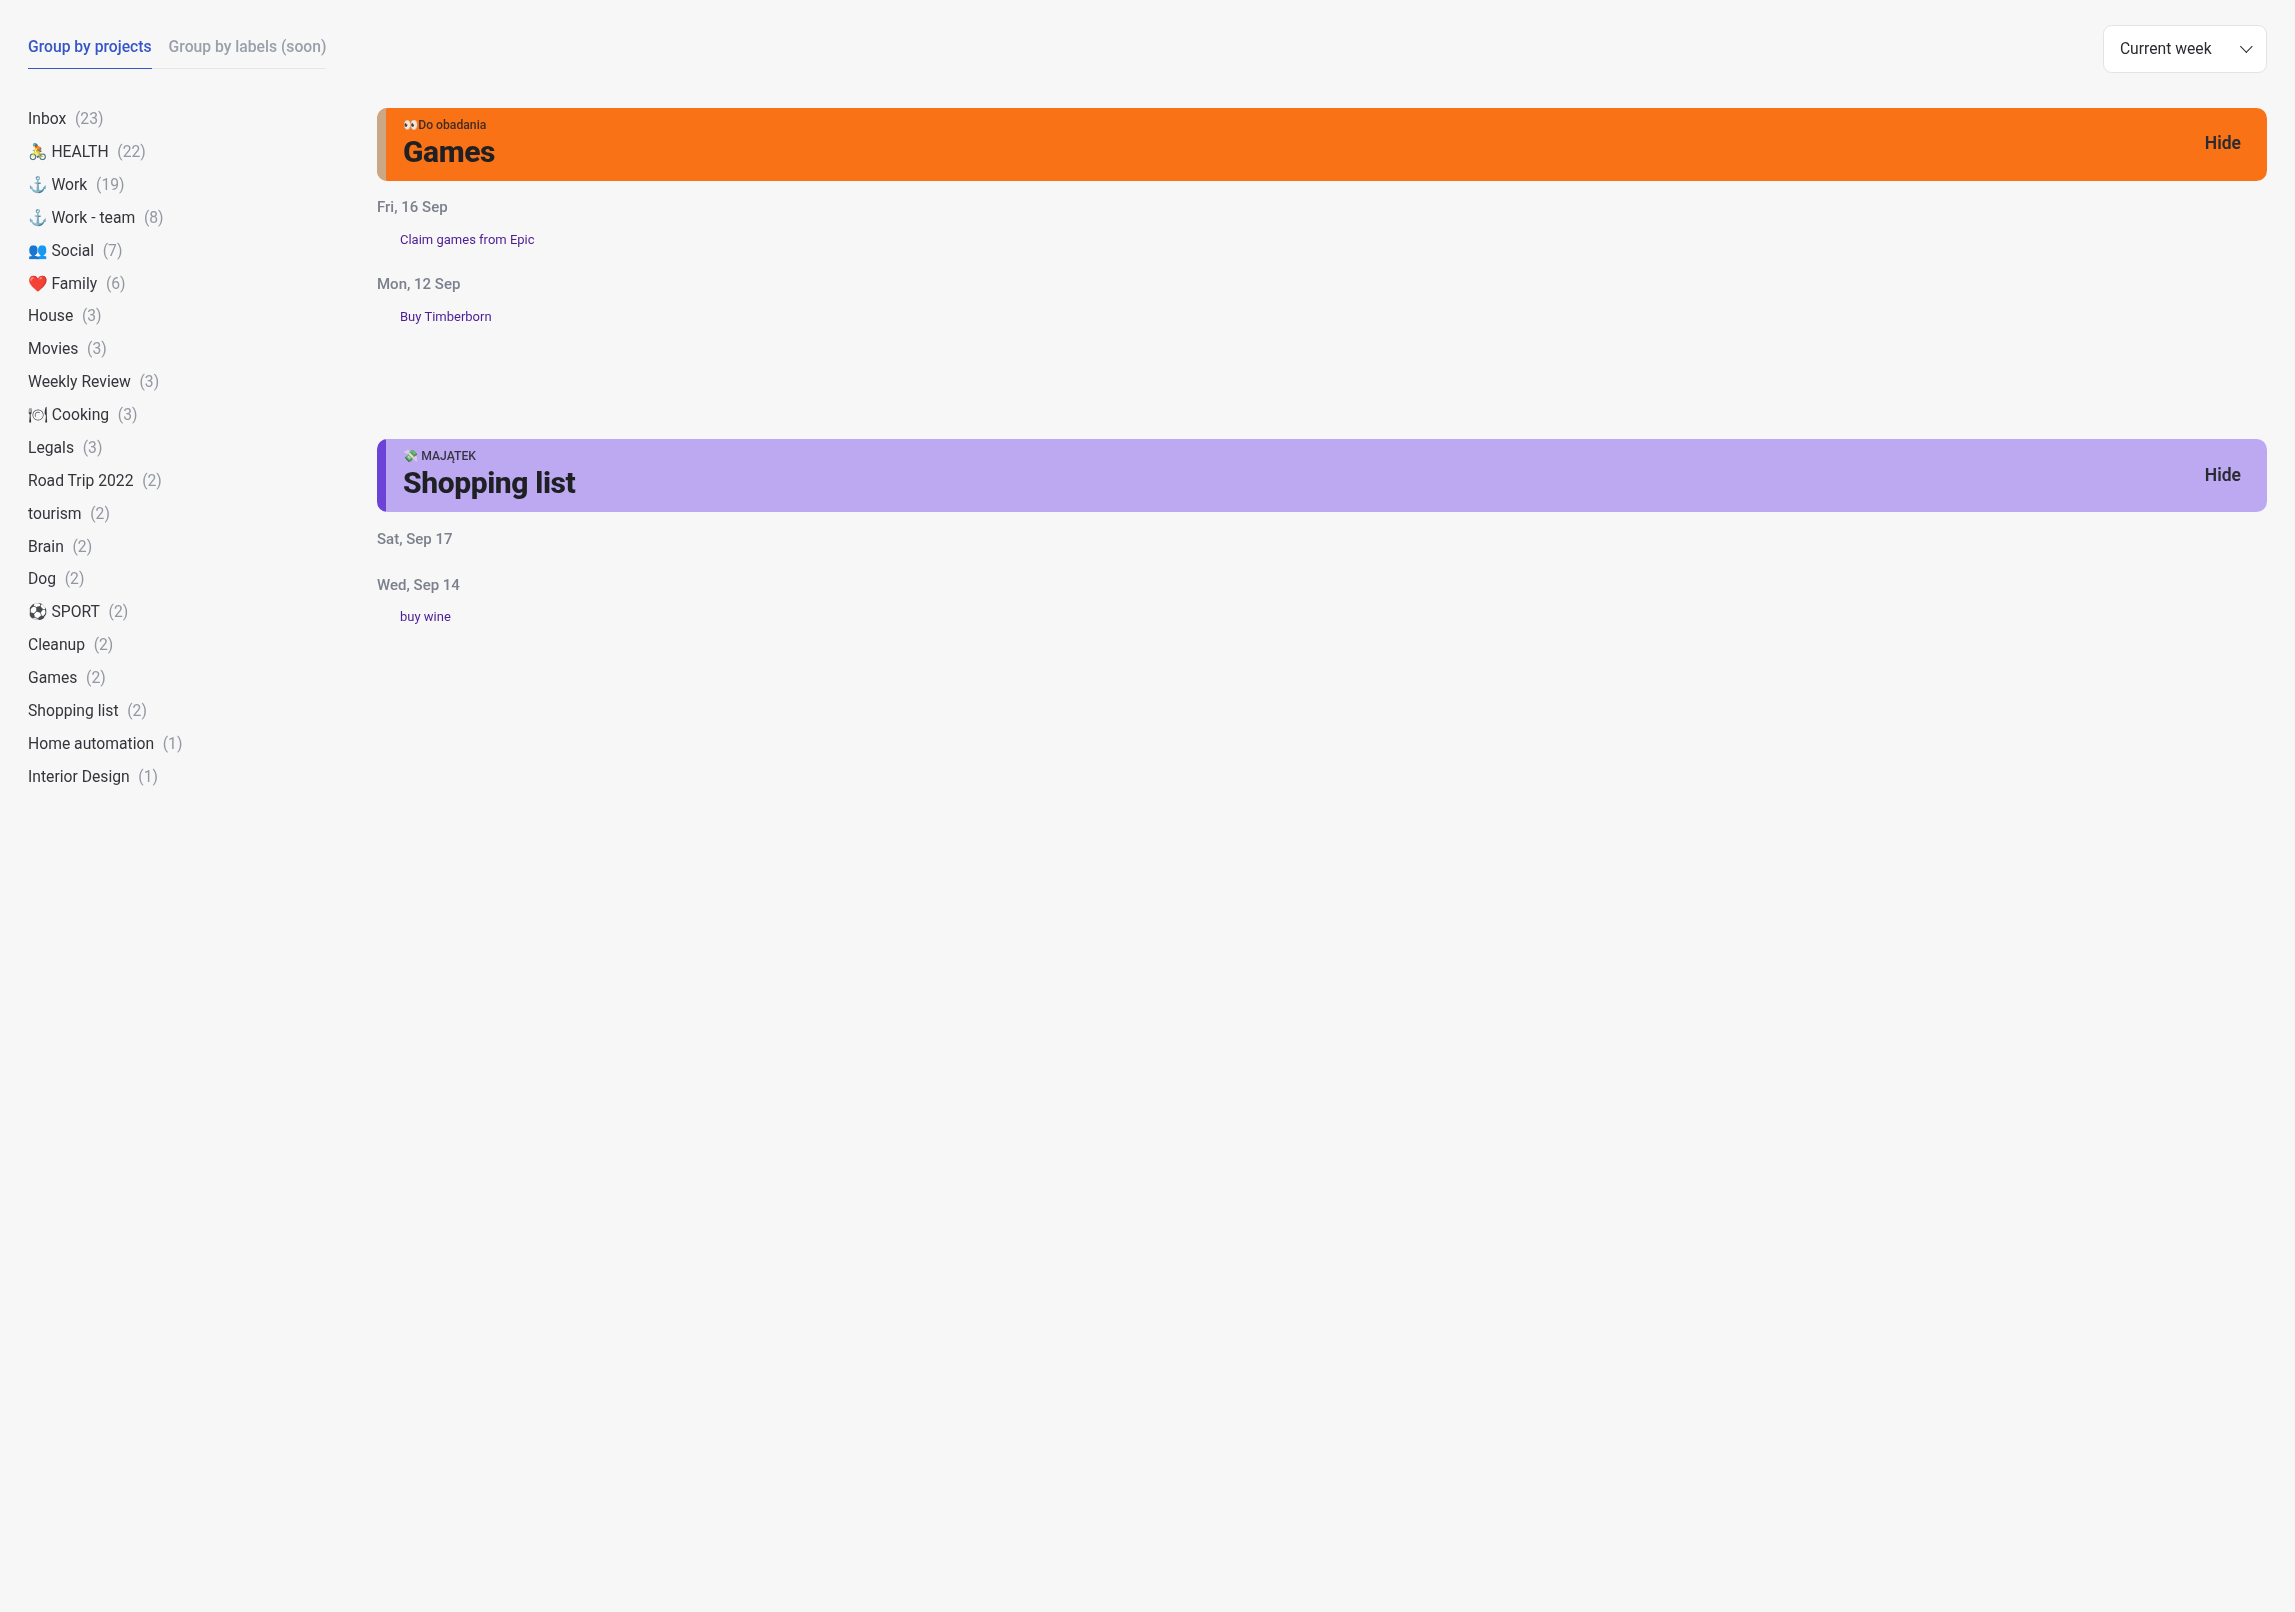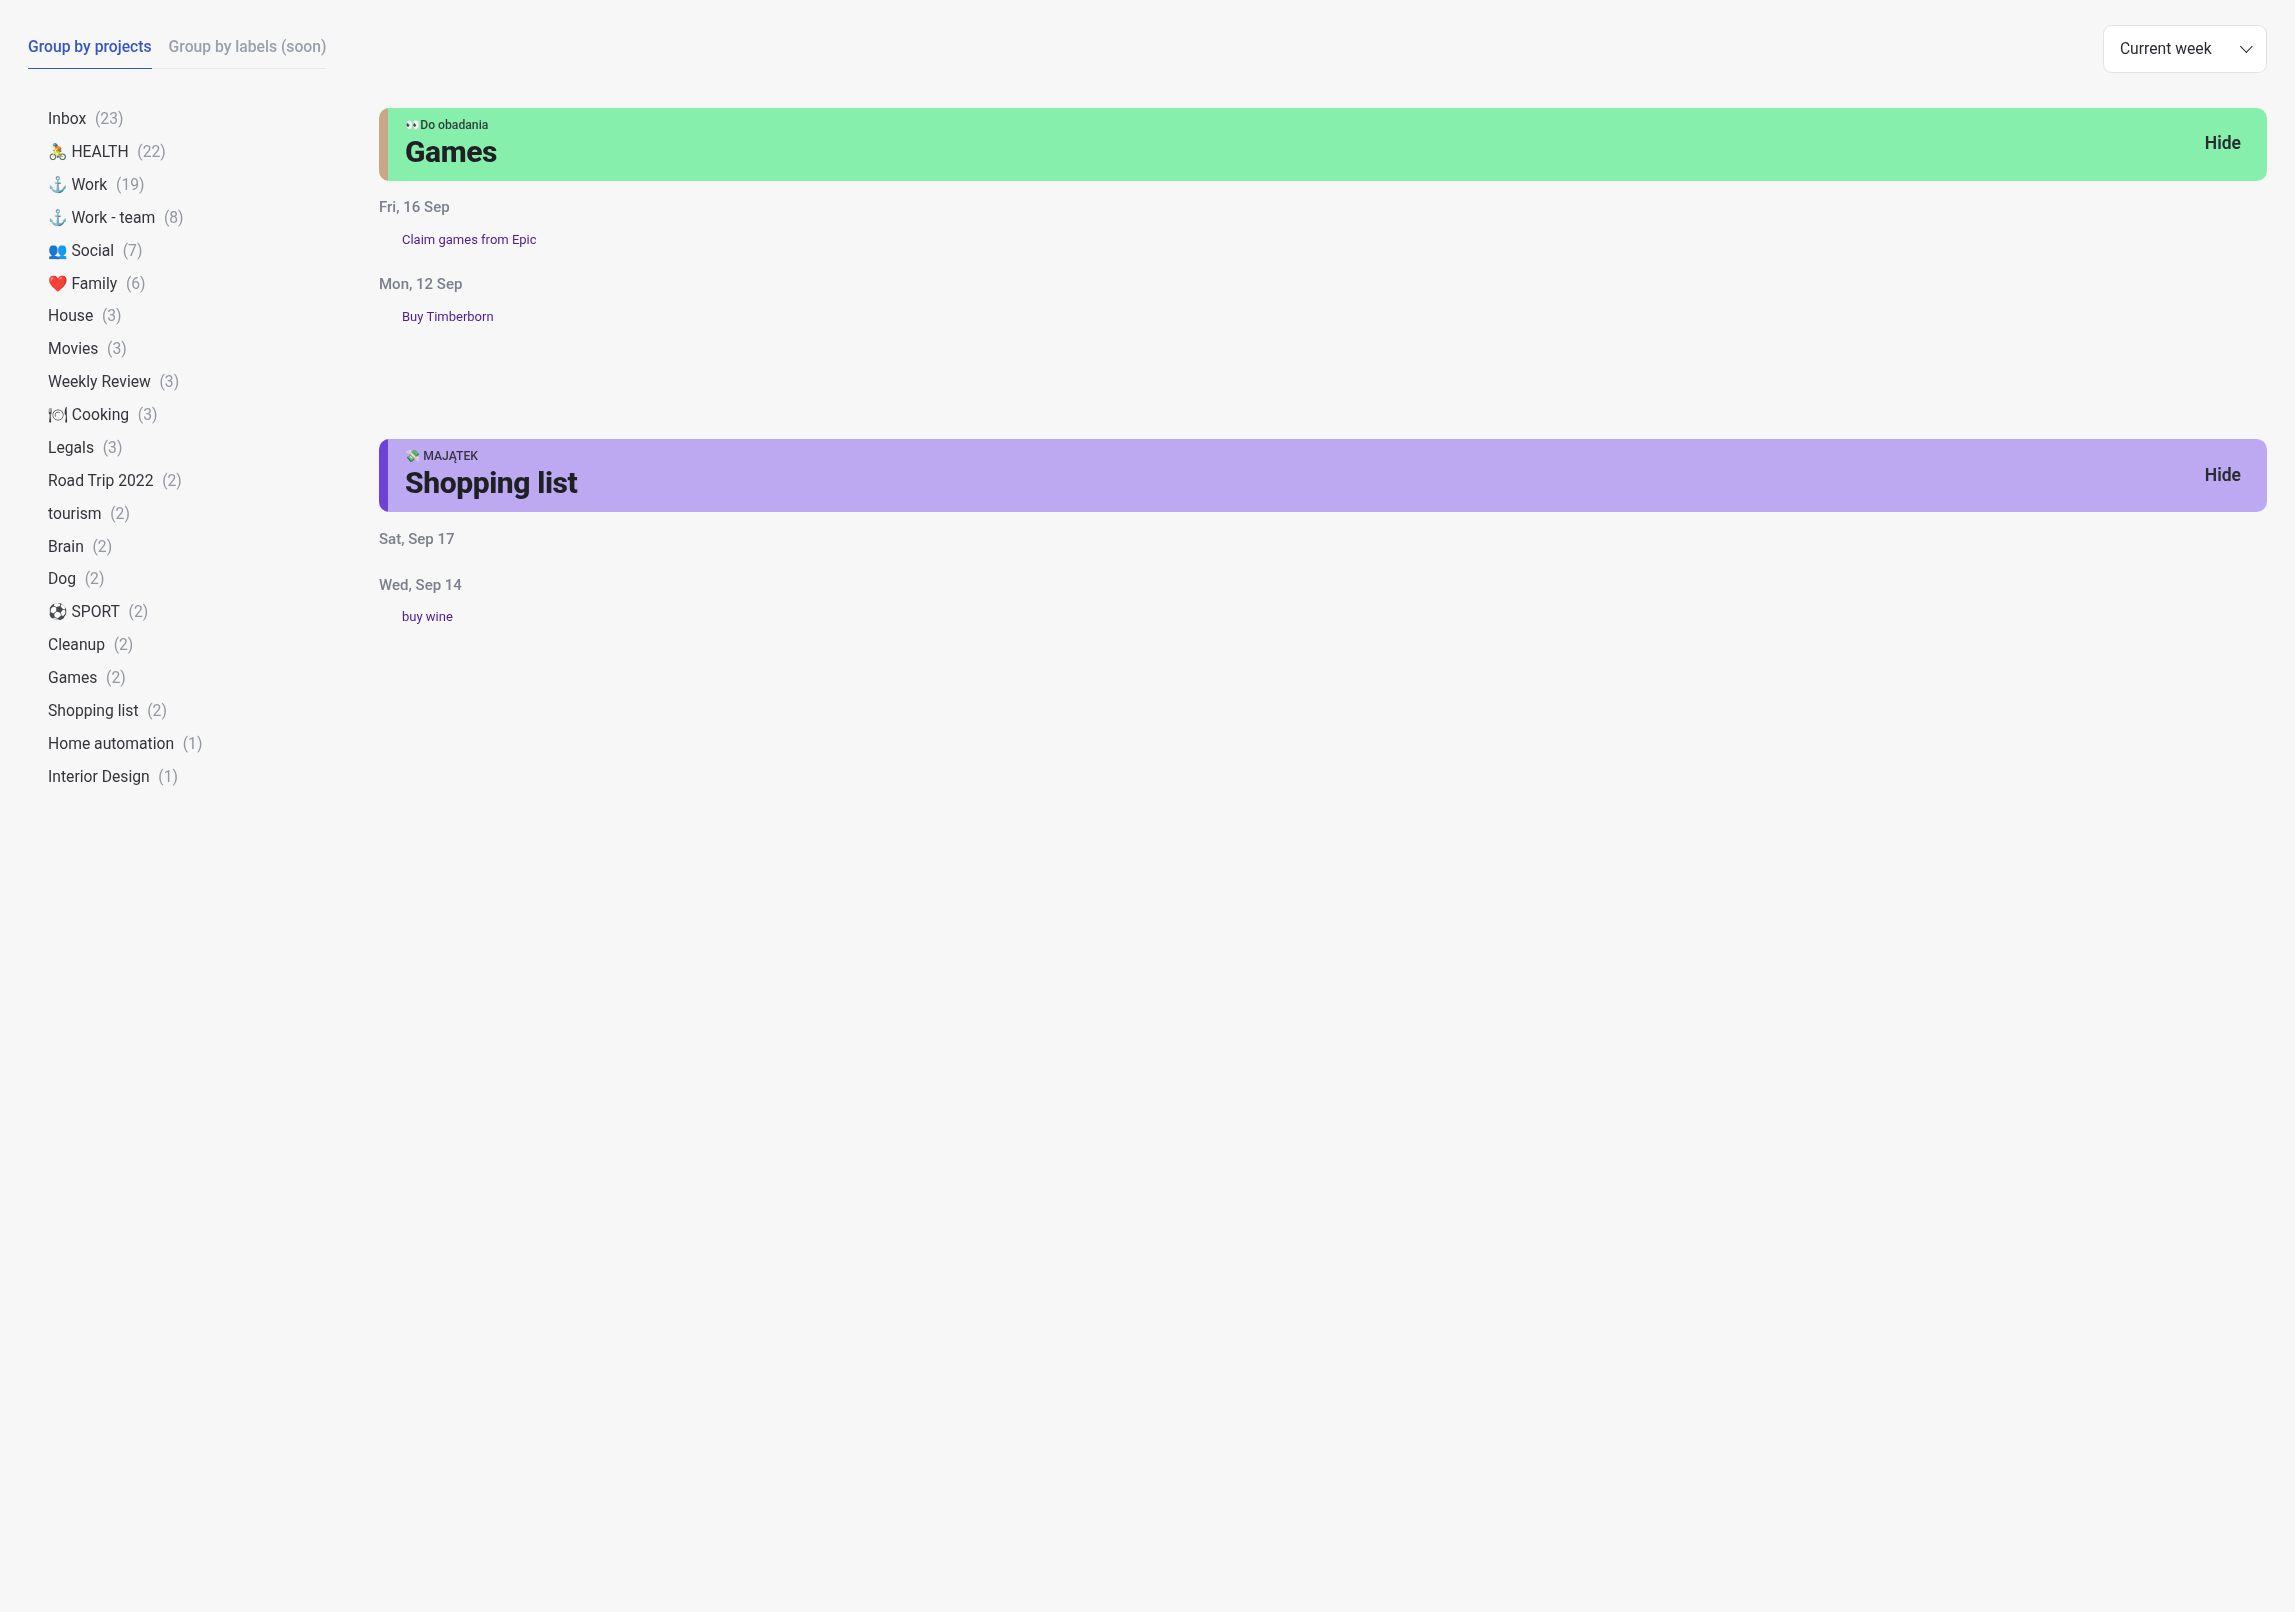--- a/index.html
+++ b/index.html
@@ -58,23 +58,22 @@
       width: 8.7px;
       height: 8.7px;
       border-right: 1.7px solid #2a2b30;
       border-bottom: 1.7px solid #2a2b30;
       transform: rotate(45deg);
       margin-top: -3.5px;
     }
 
     .body {
       display: flex;
-      gap: 42px;
+      gap: 60px;
       align-items: flex-start;
-      margin-left: 20px;
     }
 
     
     .sidebar {
       width: 289px;
       flex: 0 0 289px;
       display: flex;
       flex-direction: column;
       gap: 10.5px;
     }
@@ -135,21 +134,21 @@
       letter-spacing: -0.4px;
     }
     .group-header .hide-btn {
       font-size: 17.5px;
       font-weight: 600;
       cursor: pointer;
       color: #2a2b30;
     }
 
     
-    .hdr-beige { background: #86efac; }
+    .hdr-beige { background: #f97316; }
     .hdr-beige .stripe { background: #caa887; }
 
     .hdr-purple { background: #bda9f2; }
     .hdr-purple .stripe { background: #6c43d6; }
 
     .dates {
       padding: 17.5px 0 0 0;
       display: flex;
       flex-direction: column;
     }

